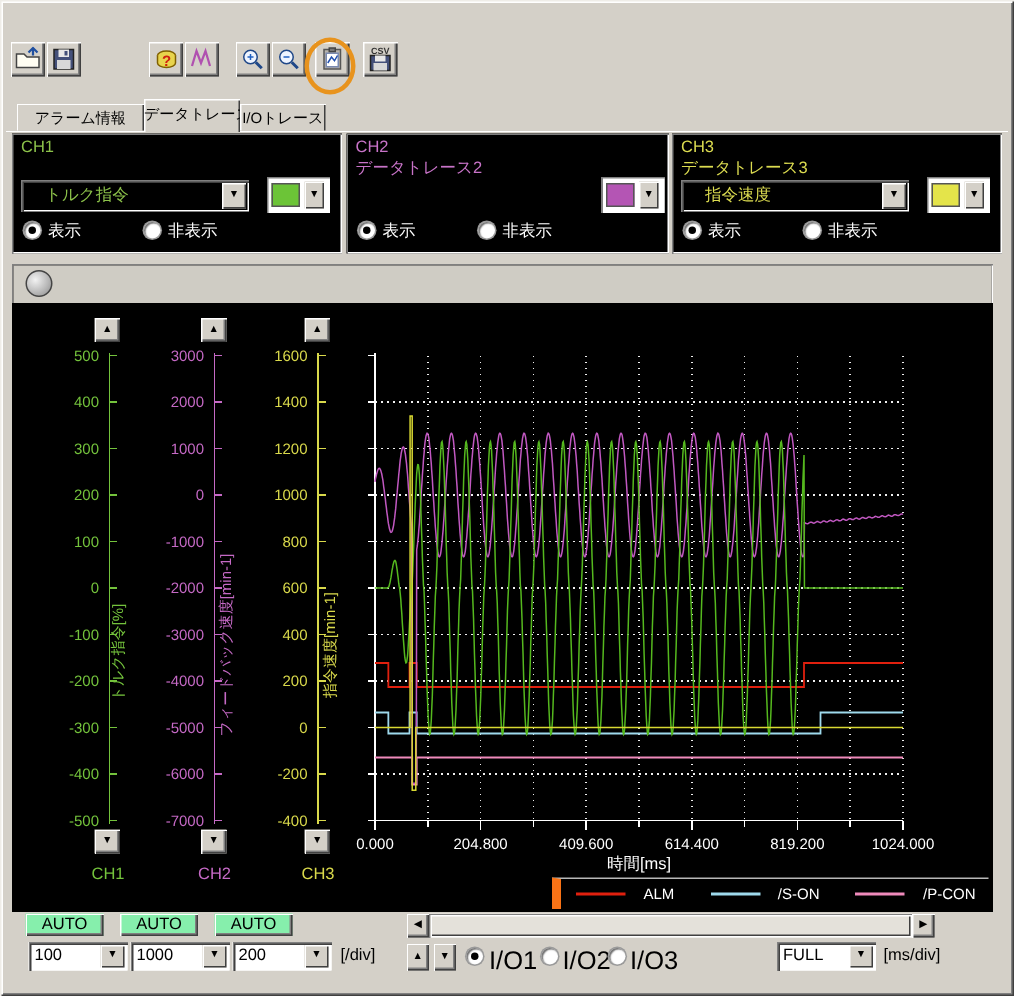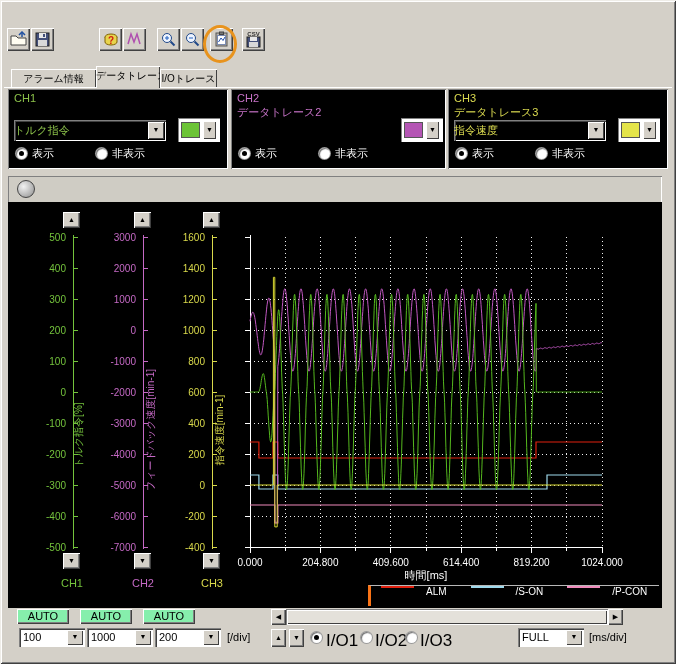--- a/index.html
+++ b/index.html
@@ -21,21 +21,21 @@
   .tab{position:absolute;background:#d4d0c8;font-size:10px;color:#000;text-align:center;
        box-shadow:inset 1px 1px 0 #fff, inset -1px 0 0 #404040;white-space:nowrap;overflow:hidden;
        padding-top:3px;}
   .tab-underline{position:absolute;left:4px;top:87px;width:668px;height:2px;background:#d4d0c8;
        box-shadow:inset 0 1px 0 #fff;}
   .chbox{position:absolute;top:89px;height:80px;background:#000;
          box-shadow:inset 1px 1px 0 #808080, inset -1px -1px 0 #fff;padding:2px 0 0 6px;}
   .chbox .lbl{font-size:11px;line-height:14px;white-space:nowrap;}
   .sig-combo{position:absolute;left:6px;top:31px;width:152px;height:21px;background:#000;
              box-shadow:inset 1px 1px 0 #808080, inset 2px 2px 0 #404040, inset -1px -1px 0 #fff;
-             font-size:11px;line-height:20px;padding-left:0;white-space:nowrap;overflow:hidden;}
+             font-size:11px;line-height:20px;padding-left:16px;white-space:nowrap;overflow:hidden;}
   .sig-arrow{position:absolute;right:2px;top:2px;width:16px;height:17px;background:#d4d0c8;
              box-shadow:inset 1px 1px 0 #fff, inset -1px -1px 0 #404040;
              font-size:7px;text-align:center;line-height:16px;color:#000;}
   .swatch-combo{position:absolute;left:170px;top:29px;width:42px;height:24px;background:#fff;
              box-shadow:inset 1px 1px 0 #808080, inset -1px -1px 0 #fff;display:flex;align-items:center;}
   .swatch{width:19px;height:16px;margin-left:3px;border:1px solid #555;}
   .swatch-arrow{width:13px;height:18px;margin-left:3px;background:#d4d0c8;
              box-shadow:inset 1px 1px 0 #fff, inset -1px -1px 0 #404040;
              font-size:7px;text-align:center;line-height:17px;}
   .radio{width:11px;height:11px;border-radius:50%;background:#fff;position:relative;
@@ -48,22 +48,22 @@
   .lamp{position:absolute;left:8px;top:3px;width:18px;height:18px;border-radius:50%;
         background:radial-gradient(circle at 35% 35%, #f2f2f2, #b6b6b6 60%, #8a8a8a);border:1px solid #444;}
   .chart-body{position:absolute;left:0px;top:26px;width:654px;height:406px;background:#000;}
   #chart-svg{position:absolute;left:0;top:0;}
   .spin-btn{position:absolute;width:17px;height:16px;background:#d4d0c8;
             box-shadow:inset 1px 1px 0 #fff, inset -1px -1px 0 #404040, inset -2px -2px 0 #808080;
             font-size:7px;color:#000;text-align:center;line-height:15px;}
   .axis-ch-label{position:absolute;width:40px;text-align:center;font-size:11px;}
   .axis-name{position:absolute;font-size:10px;text-align:center;transform:rotate(-90deg);white-space:nowrap;}
   .time-label{position:absolute;left:376px;top:366px;width:84px;text-align:center;color:#fff;font-size:11px;}
-  .legend{position:absolute;left:360px;top:383px;width:291px;height:21px;border-left:3px solid #f97316;
-          border-top:1px solid #b8b8b8;display:flex;color:#fff;font-size:10px;}
+  .legend{position:absolute;left:360px;top:383px;width:291px;height:21px;border-left:6px solid #f97316;
+          border-top:1px solid #b8b8b8;display:flex;align-items:center;color:#fff;font-size:10px;}
   .leg-line{display:inline-block;width:33px;height:2px;margin:0 12px 0 10px;}
   .btn{position:absolute;background:#86efac;box-shadow:inset 1px 1px 0 #fff, inset -1px -1px 0 #404040, inset -2px -2px 0 #808080;
        font-size:11px;color:#000;text-align:center;}
   .combo{position:absolute;height:19px;background:#fff;
          box-shadow:inset 1px 1px 0 #808080, inset 2px 2px 0 #404040, inset -1px -1px 0 #fff;
          font-size:11px;color:#000;line-height:18px;padding-left:4px;}
   .combo .arrow{position:absolute;right:2px;top:2px;width:16px;height:15px;background:#d4d0c8;
          box-shadow:inset 1px 1px 0 #fff, inset -1px -1px 0 #404040;
          font-size:7px;text-align:center;line-height:14px;}
   .unit-label{position:absolute;font-size:11px;color:#000;}

